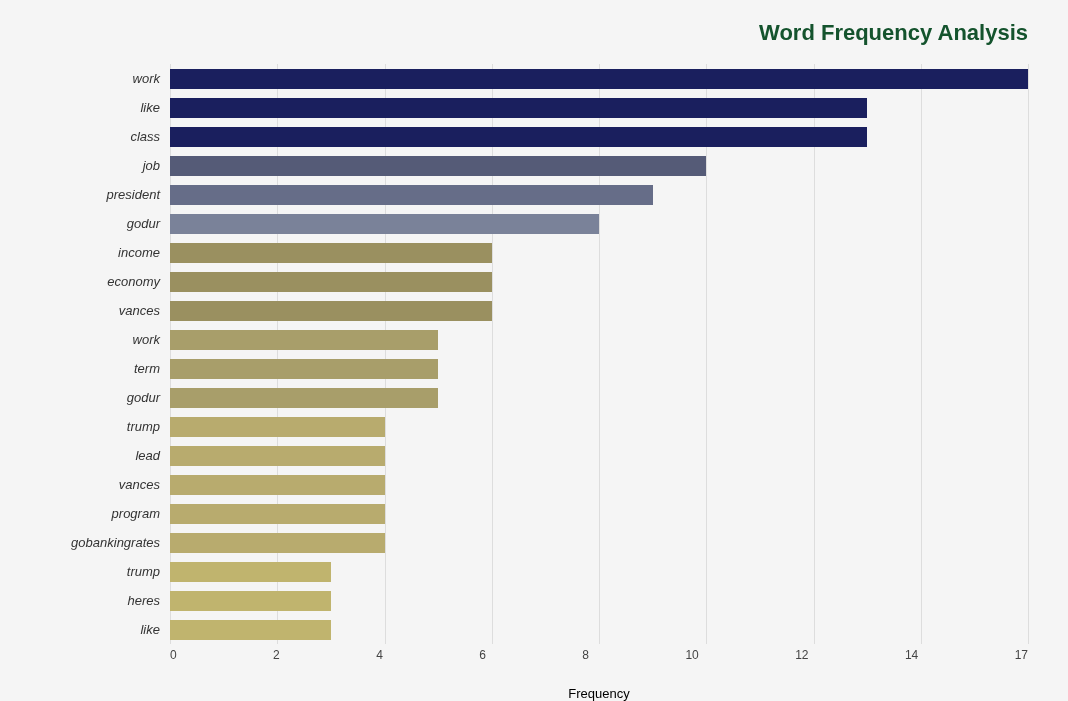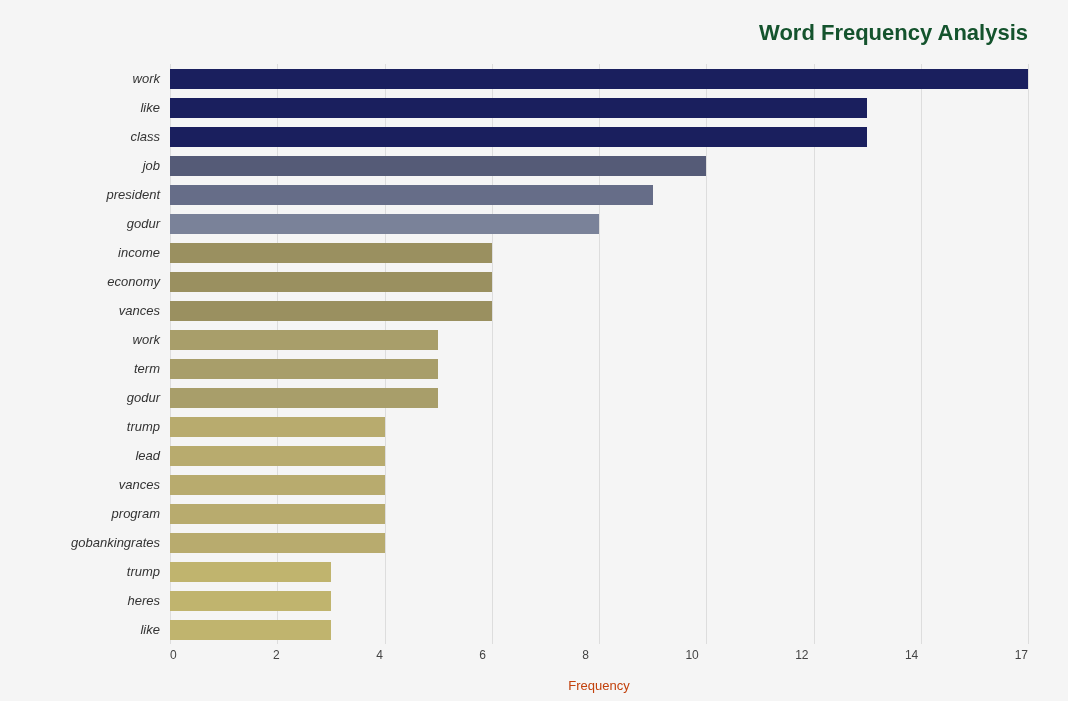--- a/index.html
+++ b/index.html
@@ -76,22 +76,22 @@
       border-radius: 0;
     }
     .x-tick {
       font-size: 12px;
       color: #444;
       text-align: center;
     }
     .x-axis-label {
       text-align: center;
       font-size: 13px;
-      color: #c2410c;
-      margin-top: 16px;
+      color: #000000;
+      margin-top: 24px;
     }
     .bottom-section {
       display: flex;
       flex-direction: column;
       align-items: center;
       margin-left: 130px;
       margin-top: 4px;
     }
     .x-ticks-row {
       display: flex;

